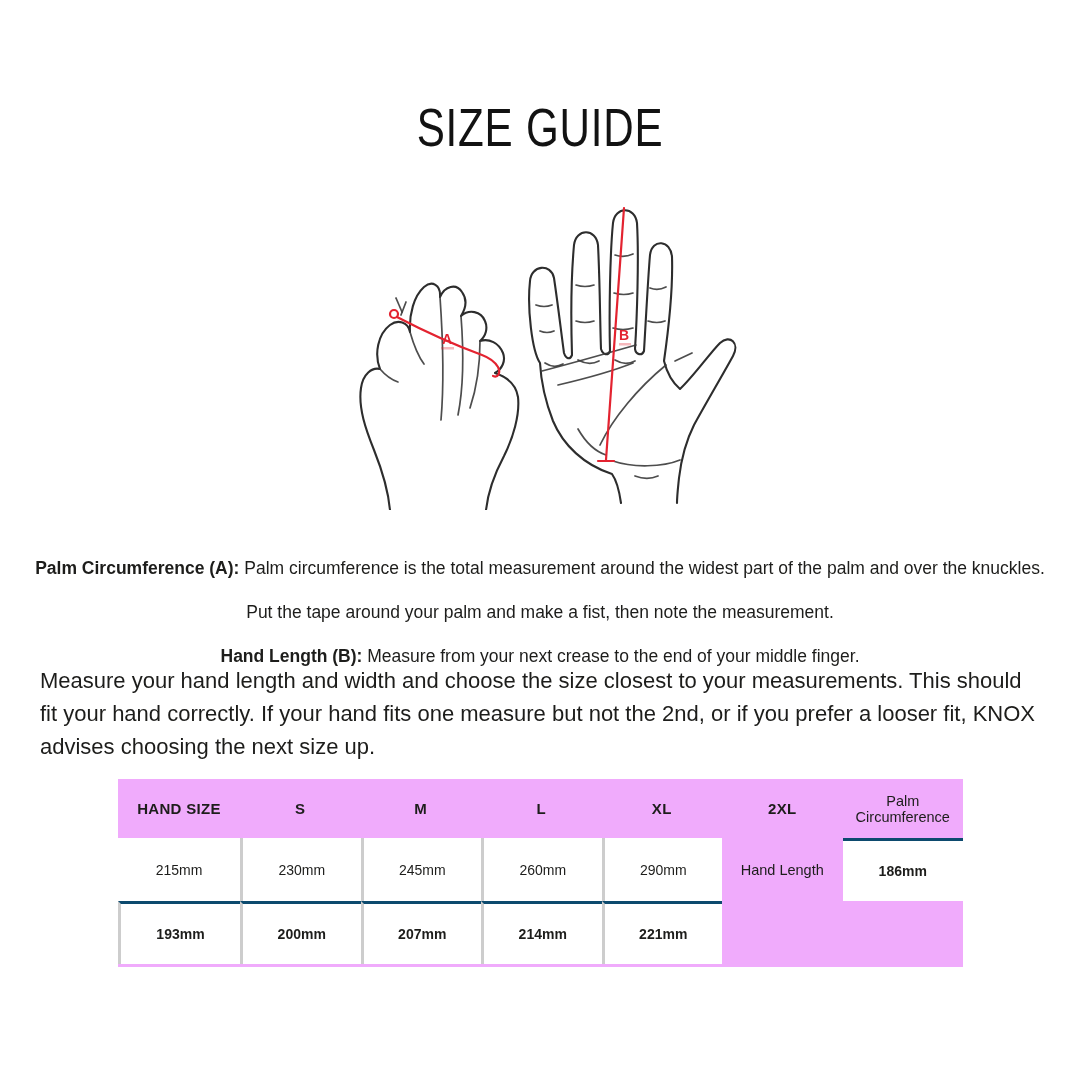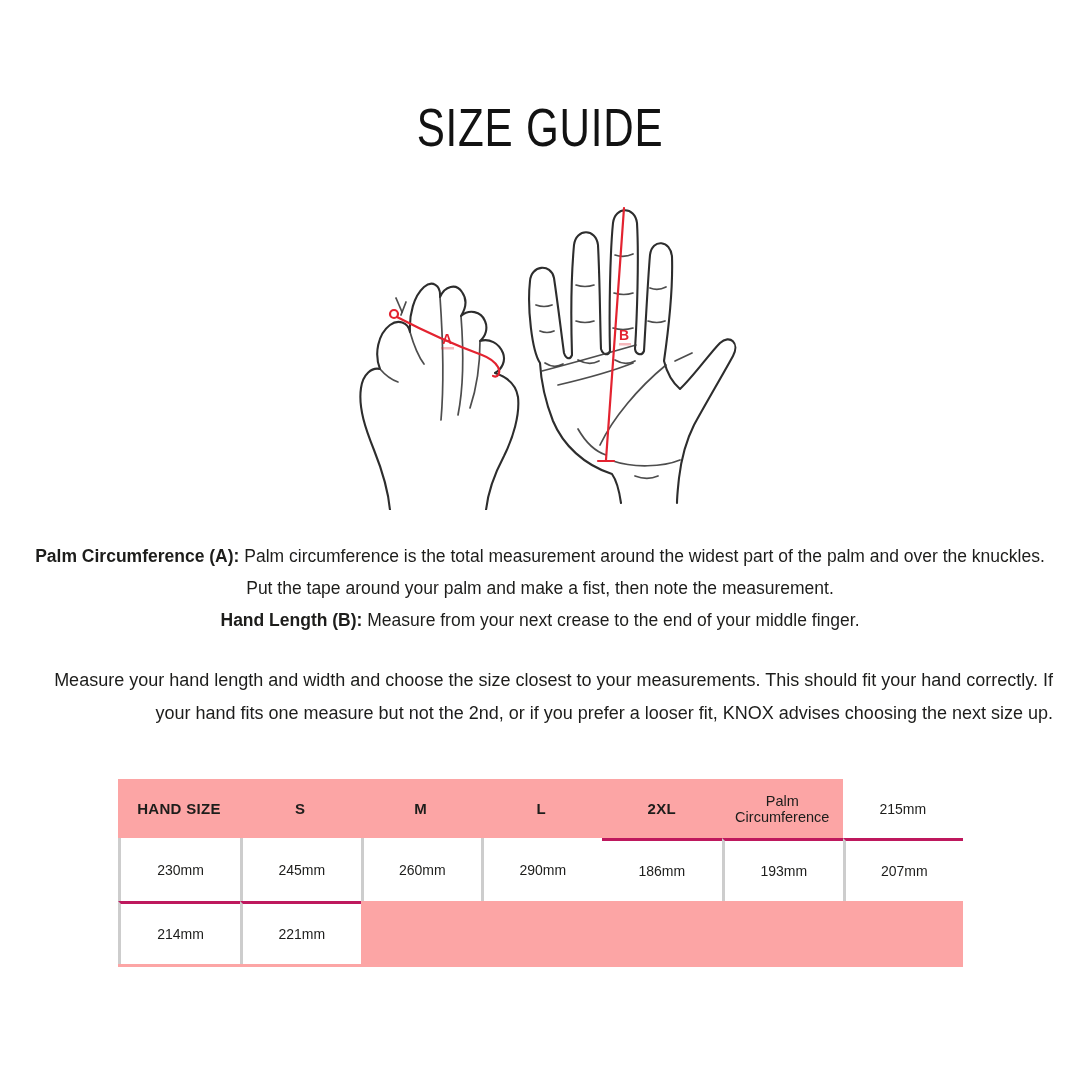--- a/index.html
+++ b/index.html
@@ -26,53 +26,53 @@
   .diagram{position:absolute;left:0;top:0;width:1080px;height:560px;}
   .fist-svg{position:absolute;left:352px;top:270px;}
   .palm-svg{position:absolute;left:518px;top:193px;}
   .instructions{
     position:absolute;
     left:0;top:540px;width:1080px;
     text-align:center;
     font-size:17.5px;
     line-height:32px;
   }
-  .instructions p{margin:0;}
+  .instructions p{margin:12px;}
   .instructions b{font-weight:700;}
   .sizing-note{
     position:absolute;
-    left:53px;top:664px;width:1000px;
-    text-align:right;
-    font-size:18px;
+    left:40px;top:664px;width:1000px;
+    text-align:left;
+    font-size:22px;
     line-height:33px;
   }
   .size-table{
     position:absolute;
     left:118px;top:779px;
     width:845px;
     display:grid;
     grid-template-columns:122px repeat(6,1fr);
     grid-template-rows:59px 63px 63px;
-    background:#fca5a5;
+    background:#f0abfc;
     padding-bottom:3px;
   }
   .size-table .cell{
     display:flex;align-items:center;justify-content:center;
     font-size:15px;
     color:#1d1d1b;
     text-align:center;
   }
   .size-table .head{font-weight:700;letter-spacing:.3px;}
   .size-table .rowlabel{font-size:14.5px;}
   .size-table .val{
     background:#ffffff;
     font-size:14px;
   }
   .size-table .val.sep-l{border-left:3px solid #cdcdcd;}
-  .size-table .val.sep-t{border-top:3px solid #be185d;}
+  .size-table .val.sep-t{border-top:3px solid #0c4a6e;font-weight:bold;}
   svg .outline{fill:none;stroke:#2d2d2d;stroke-width:2.1;stroke-linecap:round;stroke-linejoin:round;}
   svg .crease{fill:none;stroke:#3a3a3a;stroke-width:1.7;stroke-linecap:round;opacity:.9;}
   svg .redline{fill:none;stroke:#e32330;stroke-width:2.2;stroke-linecap:round;}
   svg .redlabel{font-family:"Liberation Sans",sans-serif;font-size:14px;font-weight:700;fill:#e32330;}
   svg .redunder{fill:#e32330;opacity:.32;}
 </style>
 </head>
 <body>
 
 <div class="page">
@@ -144,29 +144,32 @@
   </div>
 
   <div class="sizing-note">Measure your hand length and width and choose the size closest to your measurements. This should fit your hand correctly. If your hand fits one measure but not the 2nd, or if you prefer a looser fit, KNOX advises choosing the next size up.</div>
 
   <div class="size-table">
 
     <div class="cell head">HAND SIZE</div>
     <div class="cell head">S</div>
     <div class="cell head">M</div>
     <div class="cell head">L</div>
+    <div class="cell head">XL</div>
     <div class="cell head">2XL</div>
 
     <div class="cell rowlabel">Palm Circumference</div>
     <div class="cell val">215mm</div>
     <div class="cell val sep-l">230mm</div>
     <div class="cell val sep-l">245mm</div>
     <div class="cell val sep-l">260mm</div>
     <div class="cell val sep-l">290mm</div>
 
+    <div class="cell rowlabel">Hand Length</div>
     <div class="cell val sep-t">186mm</div>
     <div class="cell val sep-l sep-t">193mm</div>
+    <div class="cell val sep-l sep-t">200mm</div>
     <div class="cell val sep-l sep-t">207mm</div>
     <div class="cell val sep-l sep-t">214mm</div>
     <div class="cell val sep-l sep-t">221mm</div>
   </div>
 
 </div>
 
 </body></html>

